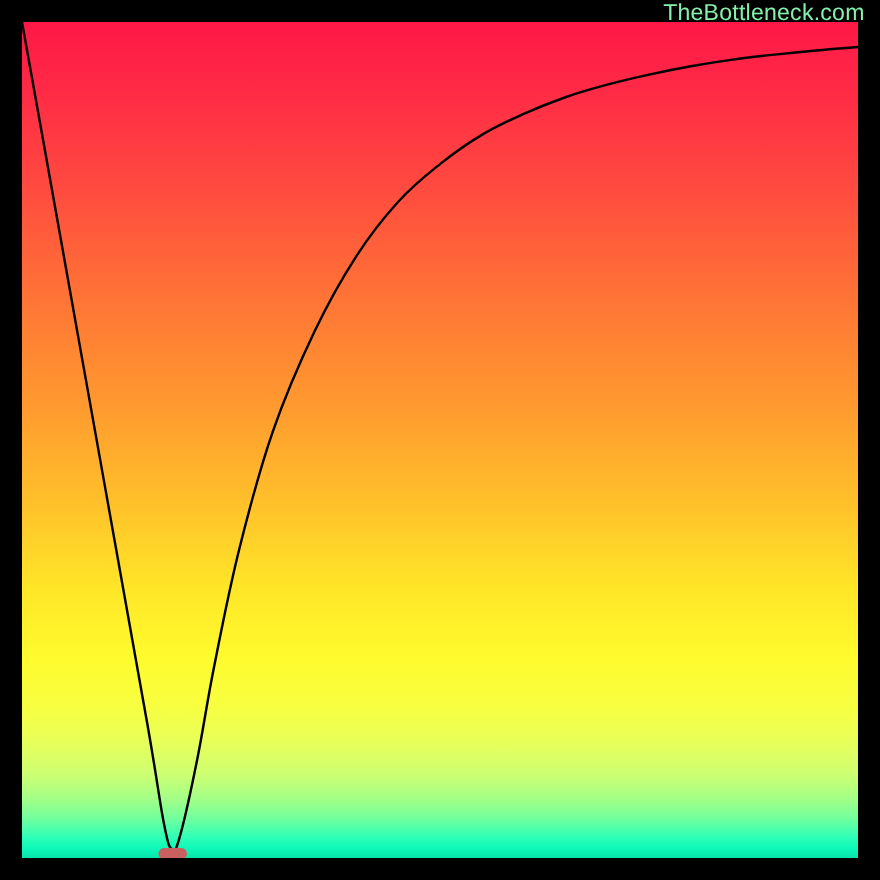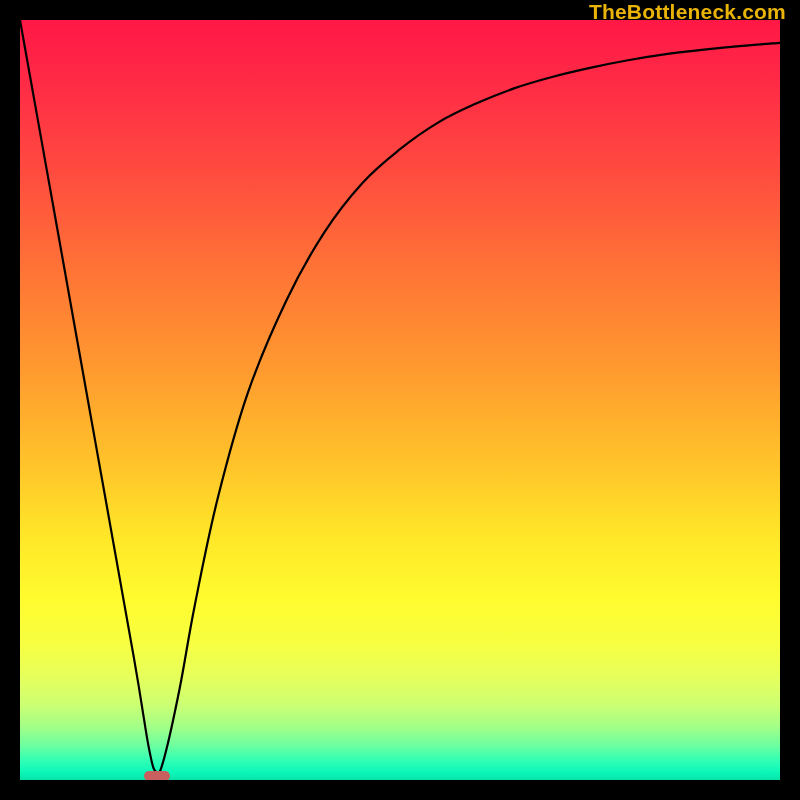--- a/index.html
+++ b/index.html
@@ -57,22 +57,22 @@
     height: 10px;
     border-radius: 5px;
     background: #c96060;
     transform: translate(-50%, -50%);
   }
   .branding {
     position: absolute;
     top: 0px;
     right: 14px;
     font-size: 21px;
-    font-weight: 700;
-    color: #eab308;
+    font-weight: 400;
+    color: #86efac;
     letter-spacing: 0.2px;
   }
 </style>
 </head>
 <body>
 
 <div class="frame">
   <div class="branding">TheBottleneck.com</div>
   <div class="plot">
     <div class="gradient"></div>

